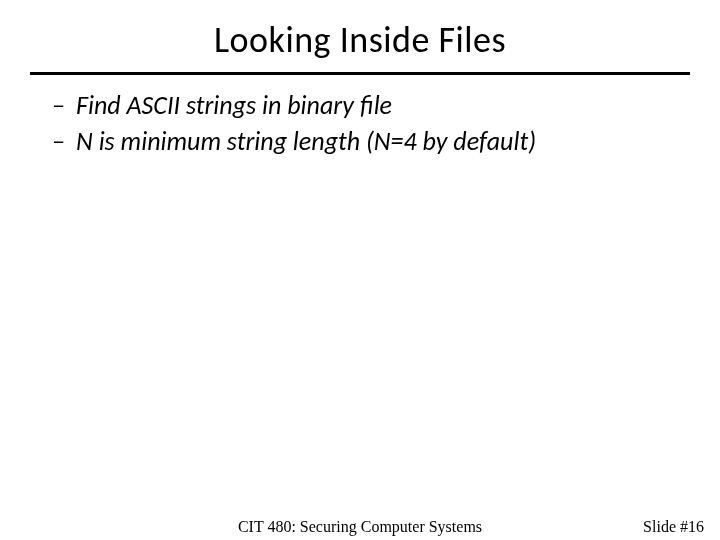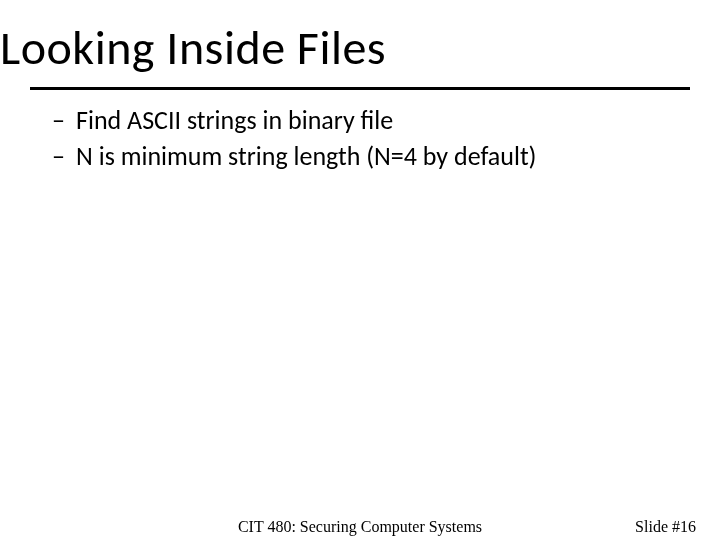--- a/index.html
+++ b/index.html
@@ -12,22 +12,22 @@
     color: #000;
     overflow: hidden;
   }
   .slide {
     position: relative;
     width: 720px;
     height: 540px;
     box-sizing: border-box;
   }
   .title {
-    text-align: left;
-    font-size: 48px;
+    text-align: center;
+    font-size: 36px;
     font-weight: 400;
     padding-top: 18px;
     padding-bottom: 10px;
     letter-spacing: 0.5px;
   }
   .rule {
     border: none;
     border-top: 3px solid #000;
     margin: 0 30px 14px 30px;
   }
@@ -40,20 +40,21 @@
     font-family: "Courier New", Courier, monospace;
     font-size: 26px;
     margin-top: 2px;
     margin-bottom: 2px;
     letter-spacing: 0.5px;
   }
   .bullet {
     padding-left: 46px;
     position: relative;
     margin: 2px 0;
+    font-style: italic;
   }
   .bullet::before {
     content: "–";
     position: absolute;
     left: 22px;
     top: 0;
   }
   .footer {
     position: absolute;
     bottom: 22px;
@@ -63,21 +64,21 @@
     font-size: 16px;
   }
   .footer-center {
     position: absolute;
     left: 0;
     width: 100%;
     text-align: center;
   }
   .footer-right {
     position: absolute;
-    right: 24px;
+    right: 16px;
   }
 </style>
 </head>
 <body>
 
 <div class="slide">
 
   <div class="title">Looking Inside Files</div>
   <hr class="rule">
 

